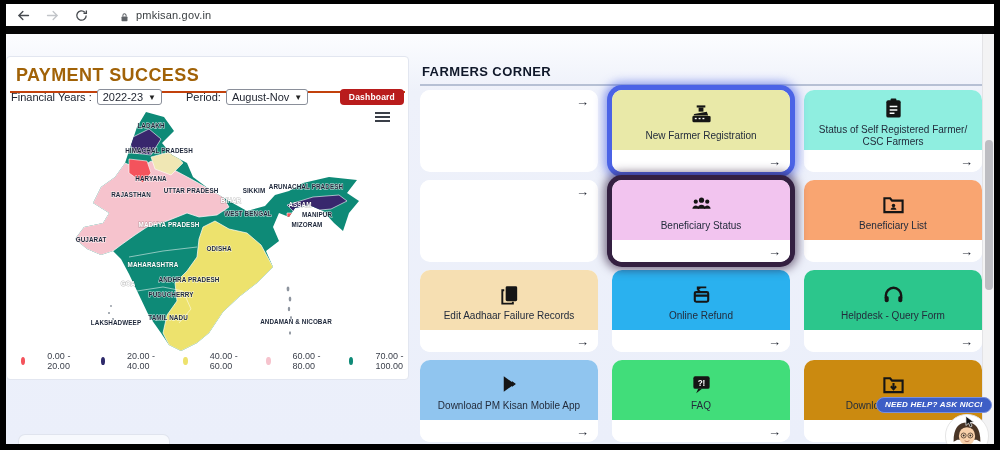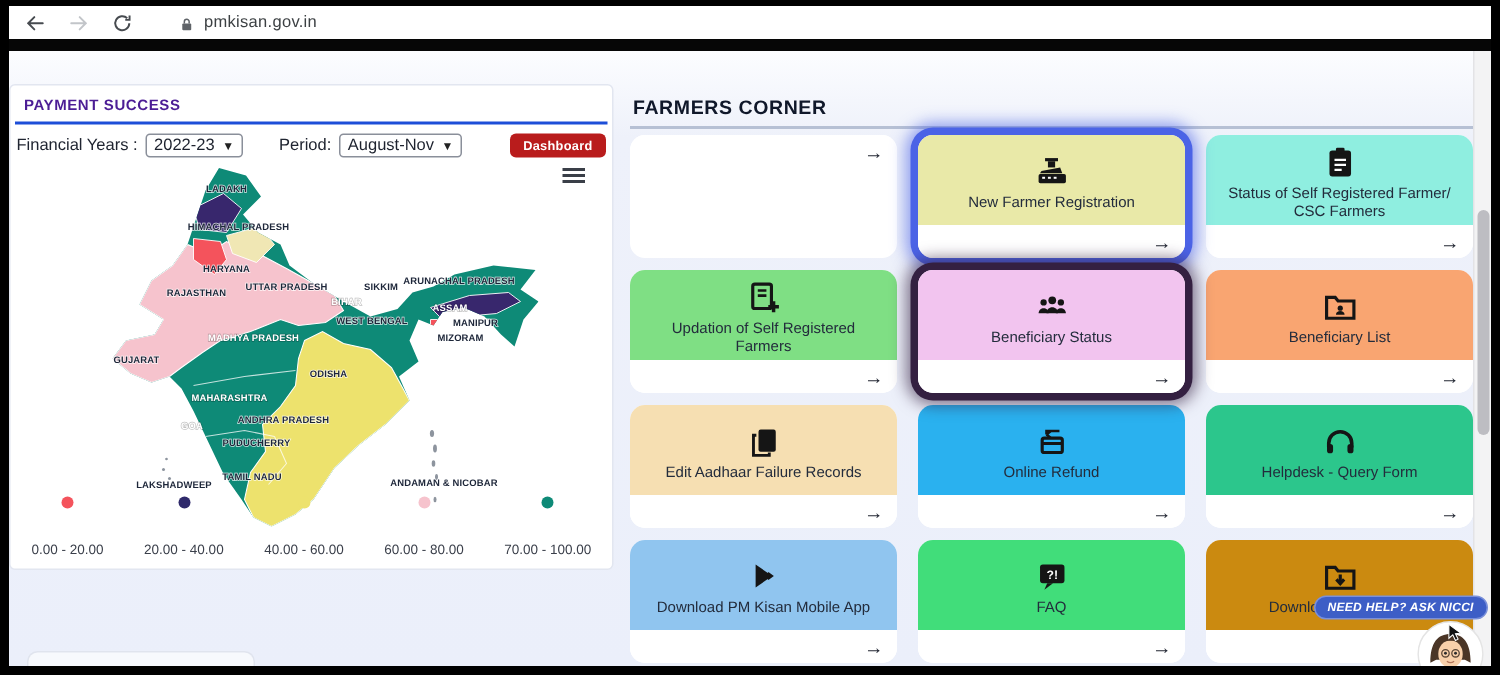--- a/index.html
+++ b/index.html
@@ -12,33 +12,33 @@
   .browser-bar { height:22px; background:#fff; display:flex; align-items:center; padding-left:10px; gap:14px; }
   .nav-ic { width:15px; height:15px; display:inline-block; }
   .urlbox { display:flex; align-items:center; gap:6px; margin-left:16px; }
   .url-text { font-size:11px; color:#3c4043; letter-spacing:.2px; }
   .black-strip { height:8px; background:#060606; }
 
   .content { position:relative; height:410px; background:linear-gradient(180deg,#fcfdff 0%, #eef1fa 14%, #ebeffa 100%); overflow:hidden; }
 
   
   .left-panel { position:absolute; left:0; top:22px; width:403px; height:324px; background:#fff; border:1px solid #e2e6f0; border-radius:4px; }
-  .panel-title { font-size:10px; font-weight:bold; color:#4c1d95; letter-spacing:.4px; padding:8px 4px 5px 6px; border-bottom:2px solid #1d4ed8; margin:0 3px; }
+  .panel-title { font-size:18px; font-weight:bold; color:#a16207; letter-spacing:.4px; padding:8px 4px 5px 6px; border-bottom:2px solid #c2410c; margin:0 3px; }
   .controls { position:absolute; left:4px; right:4px; top:32px; display:flex; align-items:center; gap:5px; font-size:11px; color:#202531; }
   .sel { display:inline-flex; align-items:center; gap:5px; border:1px solid #8a8f9a; border-radius:3px; background:#fff; padding:1px 5px; font-size:11px; color:#1d222e; }
   .caret { font-size:8px; color:#222; }
   .dashboard-btn { margin-left:auto; background:#b91c1c; color:#fff; font-size:8.5px; font-weight:bold; padding:3px 9px; border-radius:4px; border:none; letter-spacing:.2px; }
   .spacer14 { width:14px; }
   .hamburger { position:absolute; right:18px; top:55px; width:15px; cursor:pointer; }
   .hamburger span { display:block; height:2px; background:#3a3f48; margin-bottom:2px; }
   #map-svg { position:absolute; left:44px; top:52px; }
   .maplabel { font-size:6.3px; font-weight:bold; fill:#1d2639; text-anchor:middle; paint-order:stroke; stroke:rgba(255,255,255,.8); stroke-width:.9px; letter-spacing:.1px; }
   .maplabel.light { fill:#ffffff; stroke:rgba(0,0,0,.25); }
   .legend { position:absolute; left:14px; bottom:8px; display:flex; gap:27px; align-items:center; }
-  .lg-item { display:flex; align-items:center; gap:22px;flex-direction:column; }
+  .lg-item { display:flex; align-items:center; gap:22px; }
   .lg-dot { width:8px; height:8px; border-radius:50%; display:inline-block; }
   .lg-txt { font-size:9px; color:#3a3f4a; }
 
   
   .right-title { position:absolute; left:414px; top:22px; width:566px; font-size:13px; font-weight:bold; color:#10182a; letter-spacing:.4px; padding:8px 2px 5px 2px; border-bottom:2px solid #b6c0d4; }
   .cards-grid { position:absolute; left:414px; top:56px; display:grid; grid-template-columns:repeat(3,178px); grid-auto-rows:82px; column-gap:14px; row-gap:8px; }
   .card { border-radius:10px; display:flex; flex-direction:column; overflow:hidden; background:#fff; cursor:pointer; position:relative; }
   .card-body { flex:1; background:var(--bg,#ccc); display:flex; flex-direction:column; align-items:center; justify-content:center; gap:4px; padding:4px 10px 0 10px; }
   .card-icon { width:23px; height:23px; }
   .card-icon svg { width:100%; height:100%; }
@@ -238,30 +238,20 @@
                 <line x1="8" y1="17" x2="13" y2="17" stroke="#fff" stroke-width="1.6"></line>
               </svg></span>
       <span class="card-label">Status of Self Registered Farmer/ CSC Farmers</span>
     </div>
     <div class="card-footer">
       <span class="card-arrow">→</span>
     </div>
   </div>
 
   <div class="card" style="--bg: #7fdf84;">
-    <div class="card-body">
-      <span class="card-icon"><svg viewBox="0 0 24 24">
-                <rect x="4" y="2.5" width="13" height="17" rx="1.5" fill="none" stroke="#151515" stroke-width="2.2"></rect>
-                <line x1="7.5" y1="7" x2="13.5" y2="7" stroke="#151515" stroke-width="1.8"></line>
-                <line x1="7.5" y1="10.5" x2="13.5" y2="10.5" stroke="#151515" stroke-width="1.8"></line>
-                <line x1="18.5" y1="14.5" x2="18.5" y2="22" stroke="#151515" stroke-width="2.4"></line>
-                <line x1="14.8" y1="18.2" x2="22.2" y2="18.2" stroke="#151515" stroke-width="2.4"></line>
-              </svg></span>
-      <span class="card-label">Updation of Self Registered Farmers</span>
-    </div>
     <div class="card-footer">
       <span class="card-arrow">→</span>
     </div>
   </div>
 
   <div class="card ringed" style="--bg: #f2c4ef; box-shadow: rgb(52, 32, 65) 0px 0px 0px 5px, rgba(52, 32, 65, 0.6) 0px 0px 10px 8px;">
     <div class="card-body">
       <span class="card-icon"><svg viewBox="0 0 24 24" fill="#151515">
                 <circle cx="6" cy="9" r="2.2"></circle>
                 <circle cx="12" cy="7.5" r="2.7"></circle>

